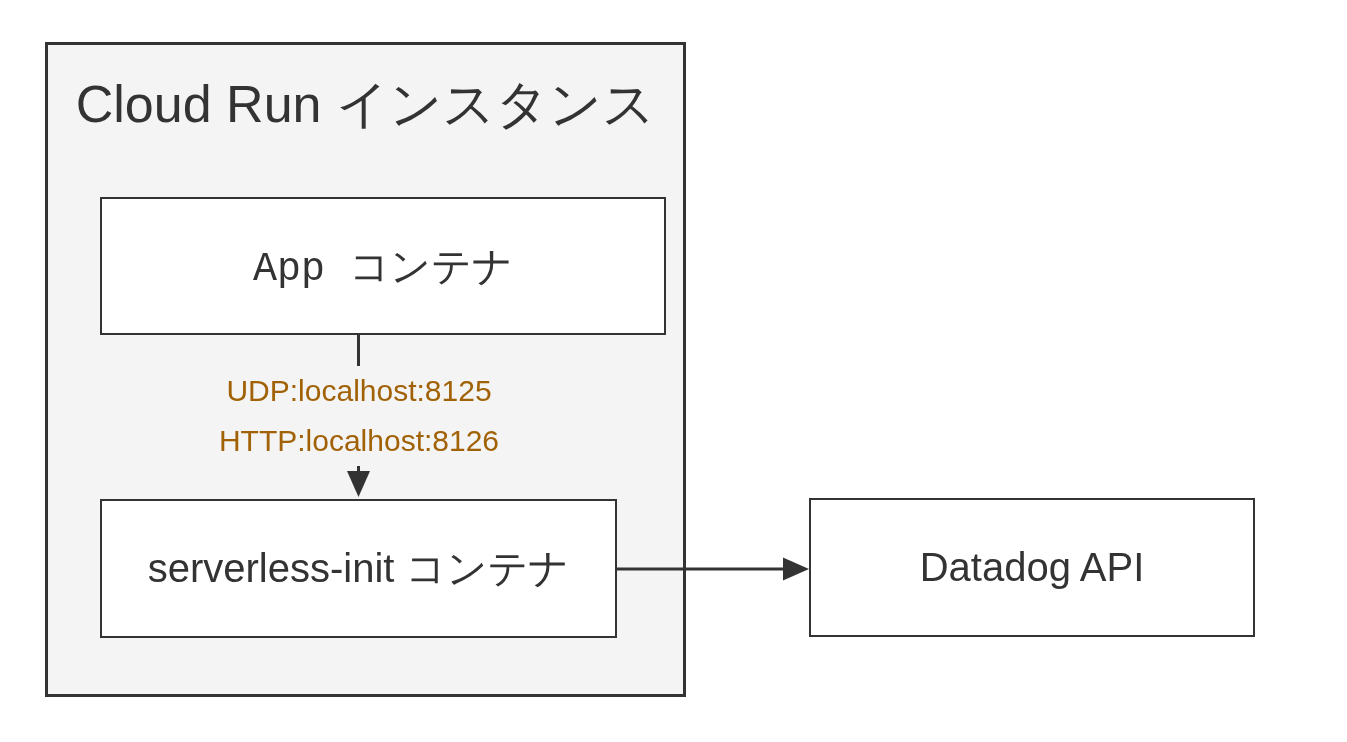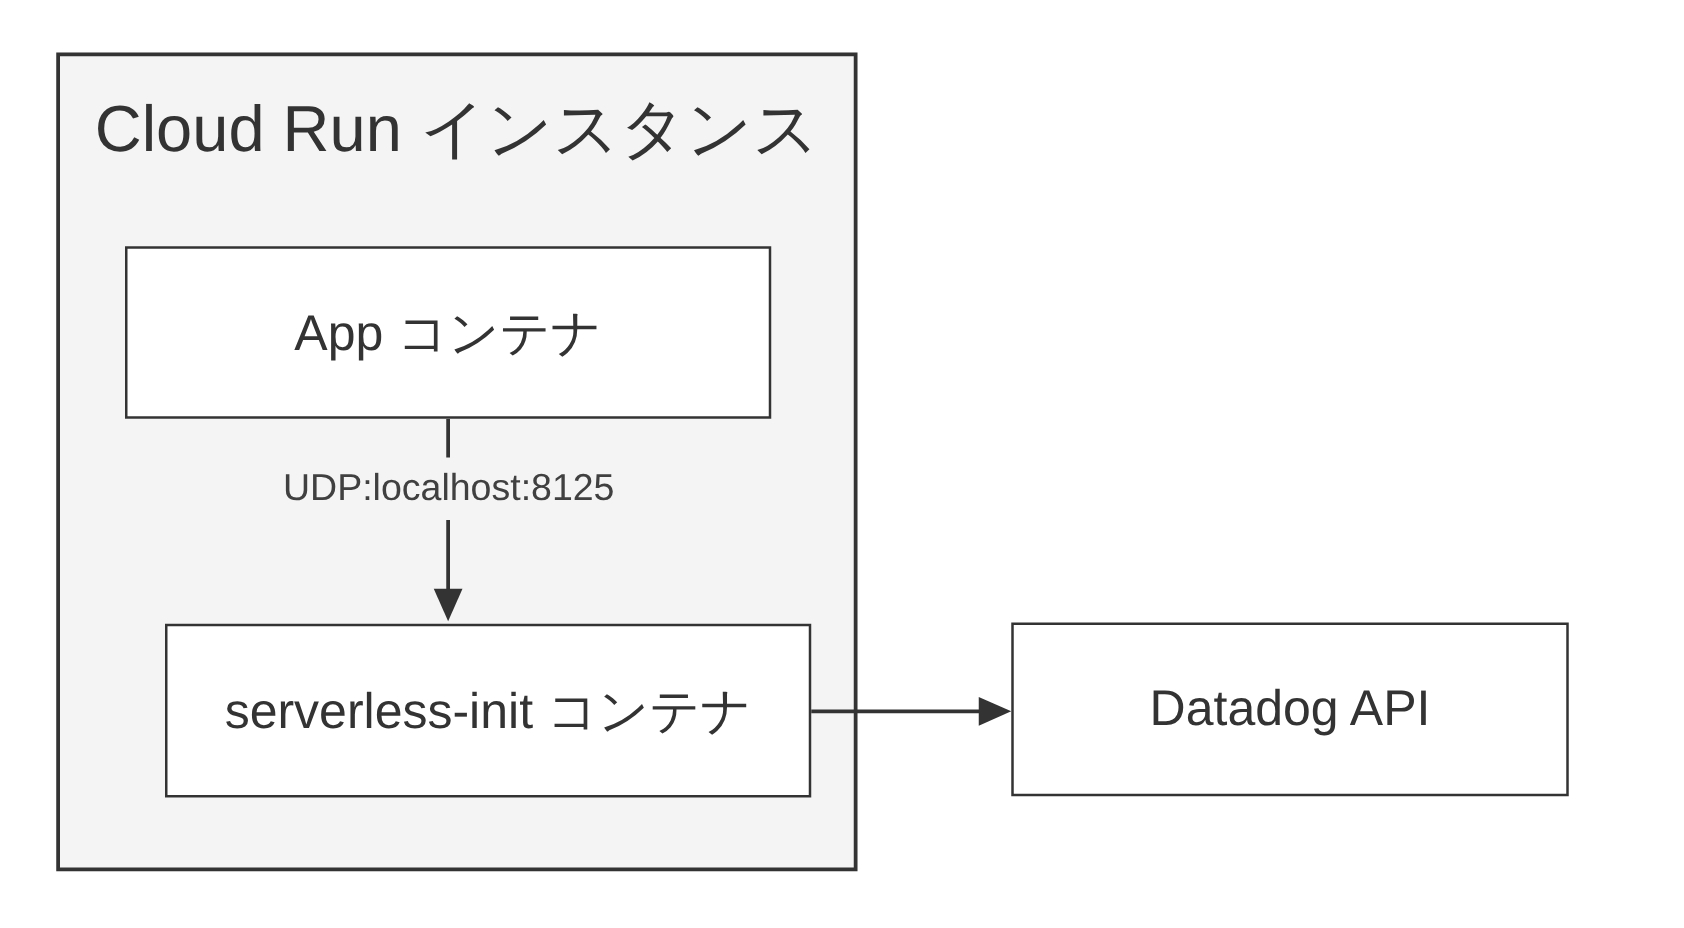--- a/index.html
+++ b/index.html
@@ -49,49 +49,49 @@
   }
   .edge-label {
     position: absolute;
     left: 198px;
     top: 366px;
     width: 322px;
     background: #f4f4f4;
     text-align: center;
     font-size: 30px;
     line-height: 50px;
-    color: #404040;
+    color: #a16207;
     z-index: 2;
     white-space: nowrap;
   }
   .node {
     position: absolute;
     background: #ffffff;
     border: 2px solid #333333;
     box-sizing: border-box;
     display: flex;
     align-items: center;
     justify-content: center;
     font-size: 40px;
     color: #333333;
     z-index: 3;
     white-space: nowrap;
   }
   .node-app {
     left: 100px;
     top: 197px;
-    width: 517px;
+    width: 566px;
     height: 138px;
+    font-family: Liberation Mono, monospace;
   }
   .node-serverless {
     left: 100px;
     top: 499px;
     width: 517px;
     height: 139px;
-    margin-left: 32px;
   }
   .node-datadog {
     left: 809px;
     top: 498px;
     width: 446px;
     height: 139px;
   }
 </style>
 </head>
 <body>
@@ -110,20 +110,21 @@
     </g>
 
     <g>
       <line x1="617" y1="569" x2="796" y2="569" stroke="#333333" stroke-width="3"></line>
       <polygon points="809,569 783,557.5 783,580.5" fill="#333333"></polygon>
     </g>
   </svg>
 
   <div class="edge-label">
     <div>UDP:localhost:8125</div>
+    <div>HTTP:localhost:8126</div>
   </div>
 
   <div class="node node-app">
     <span>App コンテナ</span>
   </div>
 
   <div class="node node-serverless">
     <span>serverless-init コンテナ</span>
   </div>
 

